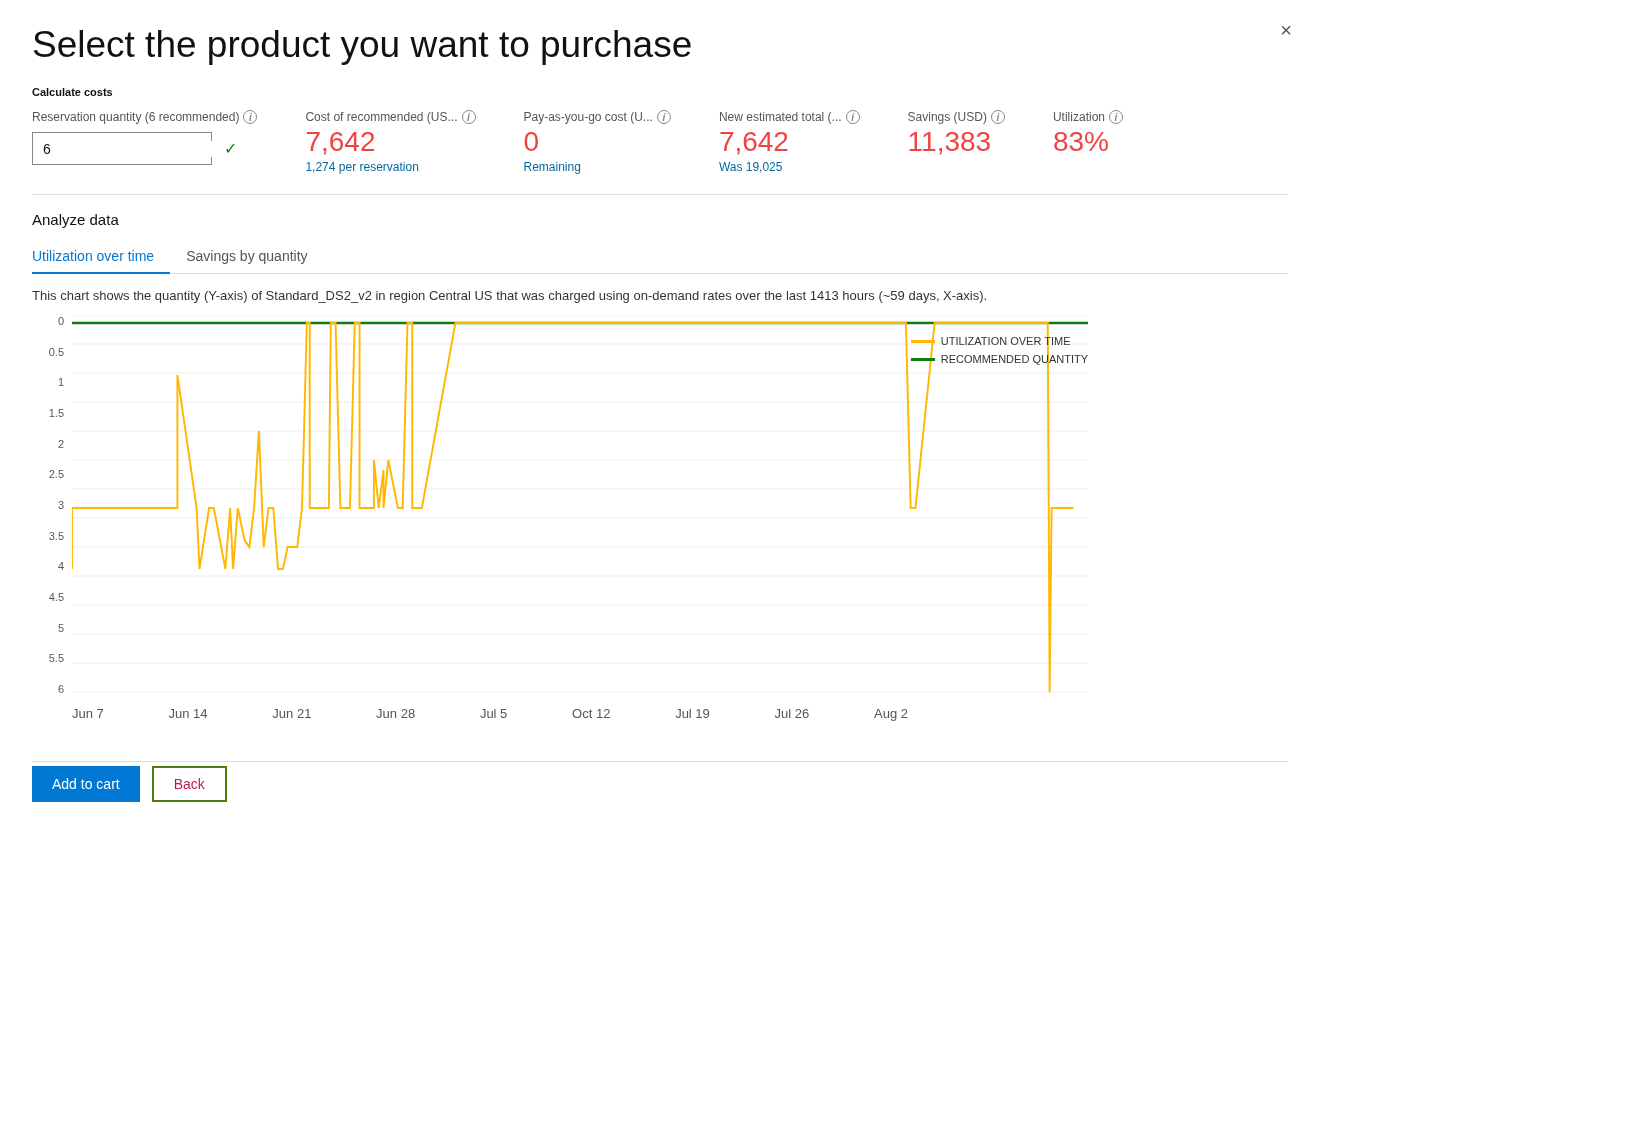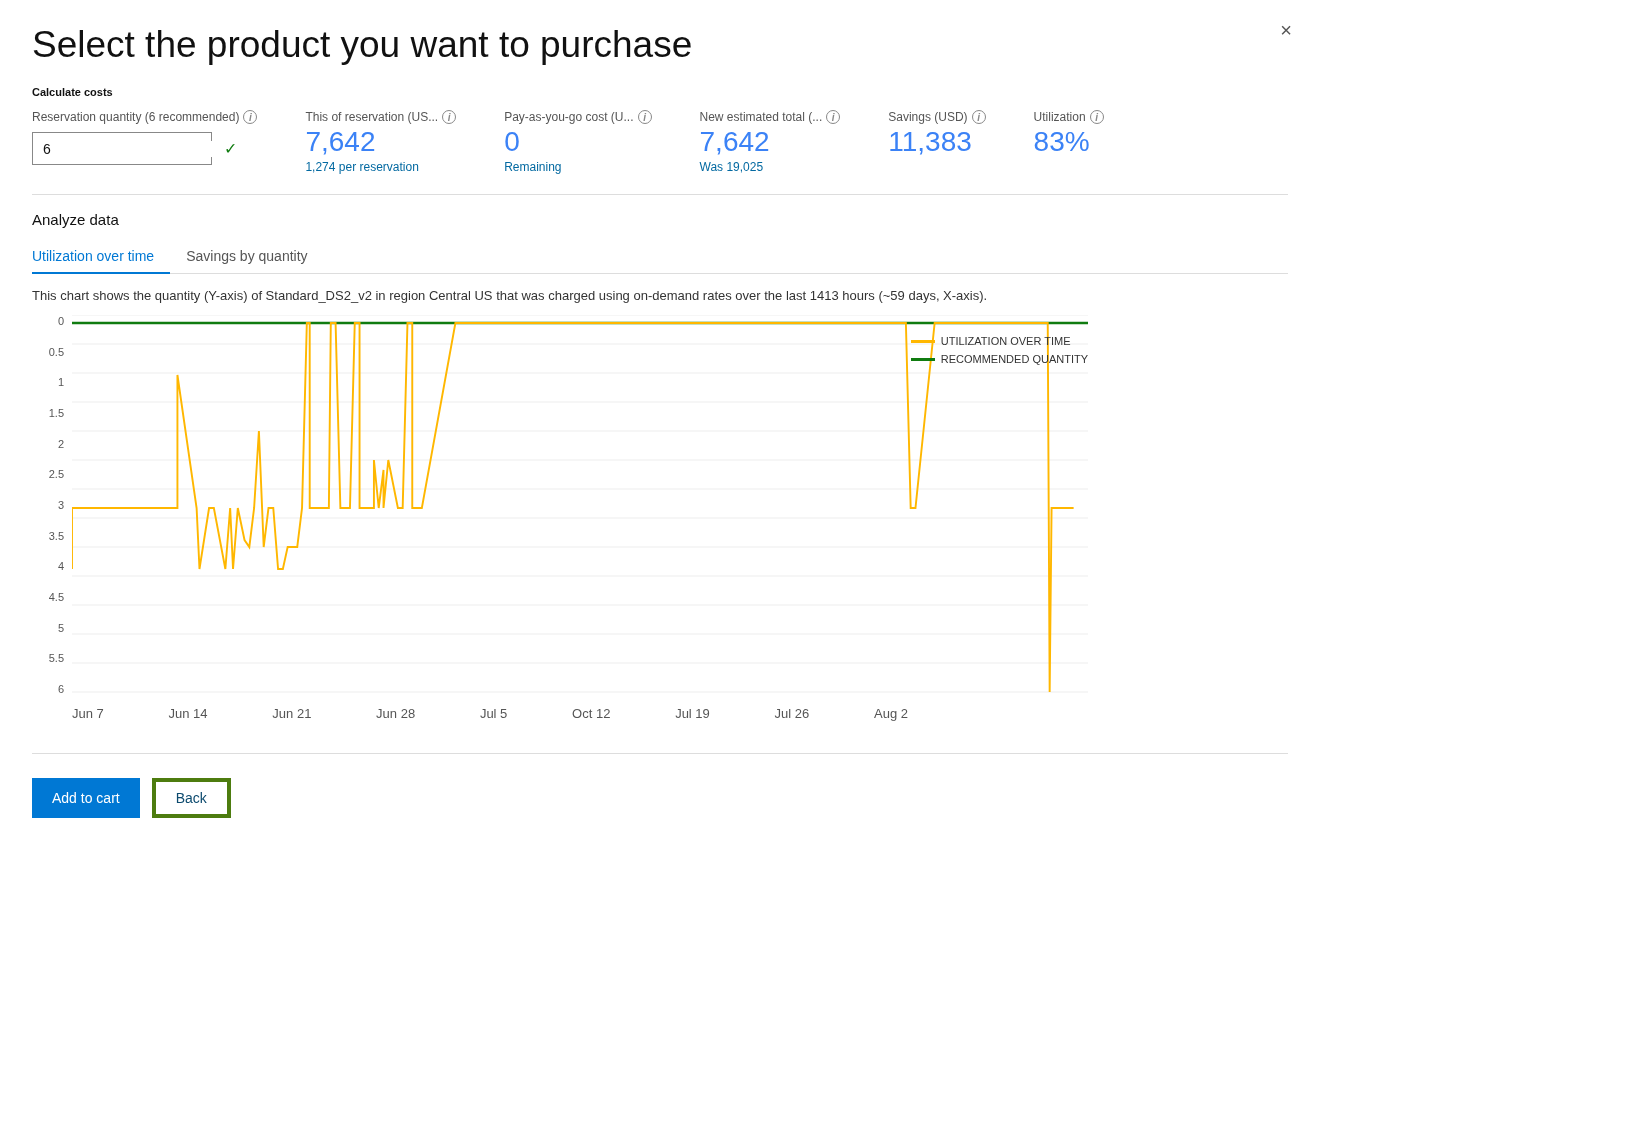--- a/index.html
+++ b/index.html
@@ -53,21 +53,21 @@
       font-size: 12px;
       color: #555;
       display: flex;
       align-items: center;
       gap: 4px;
       margin-bottom: 2px;
     }
     .cost-value {
       font-size: 28px;
       font-weight: 300;
-      color: #3b82f6;
+      color: #ef4444;
     }
     .cost-sub {
       font-size: 12px;
       color: #0369a1;
       margin-top: 2px;
     }
     .info-icon {
       display: inline-flex;
       align-items: center;
       justify-content: center;
@@ -192,37 +192,37 @@
       width: 24px;
       height: 3px;
     }
     .chart-wrapper {
       position: relative;
       padding-right: 200px;
     }
     .bottom-actions {
       display: flex;
       gap: 12px;
-      margin-top: 32px;
-      padding-top: 24px;
+      margin-top: 40px;
+      padding-top: 4px;
       border-top: 1px solid #ddd;
     }
     .btn-primary {
       background: #0078d4;
       color: #fff;
       border: none;
       padding: 8px 20px;
       font-size: 14px;
       cursor: pointer;
       font-weight: 500;
     }
     .btn-secondary {
       background: #fff;
-      color: #0c4a6e;
-      border: 4px solid #4d7c0f;
+      color: #be185d;
+      border: 2px solid #4d7c0f;
       padding: 8px 20px;
       font-size: 14px;
       cursor: pointer;
     }
   </style>
 </head>
 <body>
 
 <div class="dialog">
   <button class="close-btn">×</button>
@@ -237,21 +237,21 @@
         <span class="info-icon">i</span>
       </div>
       <div class="qty-input-wrap">
         <input class="qty-input" type="text" value="6" style="">
         <span class="qty-check">✓</span>
       </div>
     </div>
 
     <div class="cost-item">
       <div class="cost-label">
-        <span>This of reservation (US...</span>
+        <span>Cost of recommended (US...</span>
         <span class="info-icon">i</span>
       </div>
       <div class="cost-value">7,642</div>
       <div class="cost-sub">1,274 per reservation</div>
     </div>
 
     <div class="cost-item">
       <div class="cost-label">
         <span>Pay-as-you-go cost (U...</span>
         <span class="info-icon">i</span>

